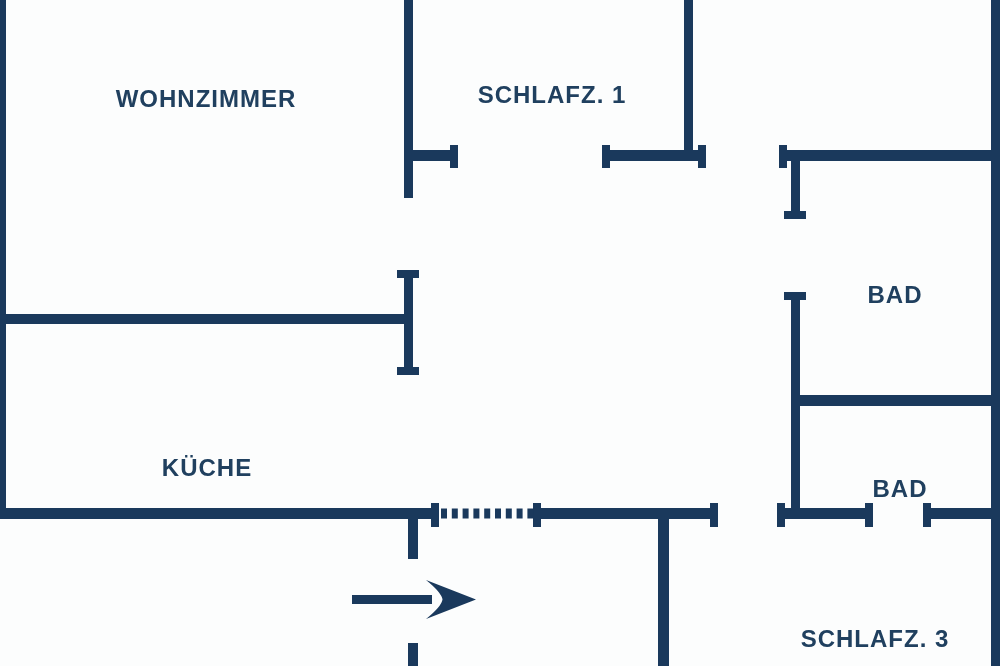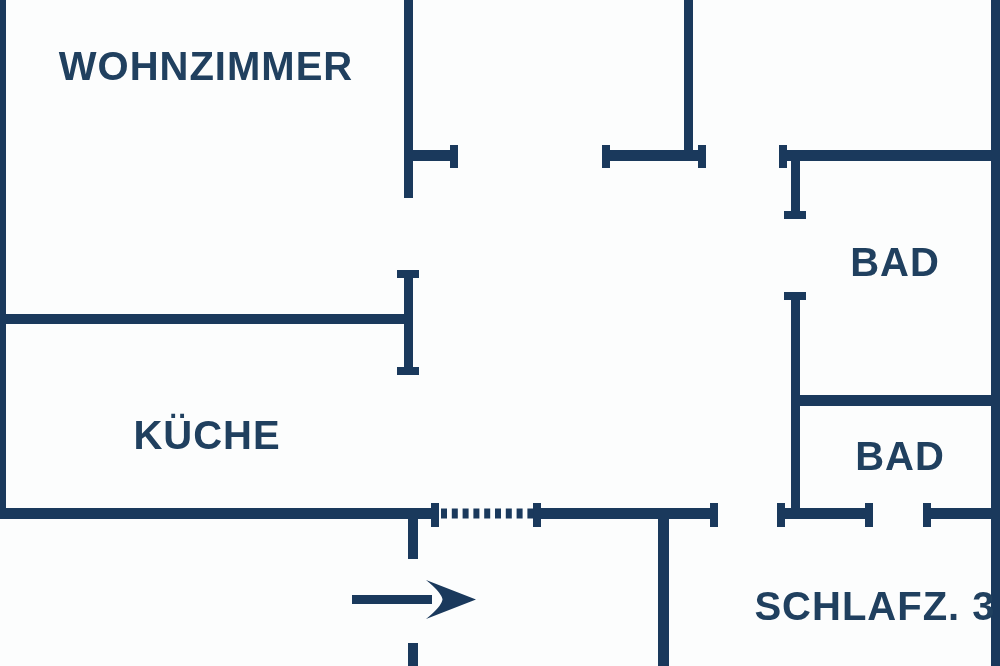--- a/index.html
+++ b/index.html
@@ -14,24 +14,25 @@
     width:1000px;height:666px;
     background:var(--background);
     overflow:hidden;
   }
   .plan svg{position:absolute;left:0;top:0;display:block;}
   .room-label{
     position:absolute;
     transform:translate(-50%,-50%);
     color:var(--label);
     font-weight:700;
-    font-size:40px;
+    font-size:24px;
     letter-spacing:1px;
     white-space:nowrap;
     user-select:none;
+    margin-top:33px;
   }
 </style>
 </head>
 <body>
 
 <div class="plan">
 
   <svg width="1000" height="666" viewBox="0 0 1000 666">
     <g fill="var(--wall)" stroke="none">
 
@@ -79,18 +80,19 @@
       <rect x="408" y="643" width="10" height="23"></rect>
 
       <rect x="352" y="595" width="80" height="9"></rect>
       <path d="M 476 599.5 L 426 580 Q 441.5 592.5 442.5 599.5 Q 441.5 606.5 426 619 Z"></path>
     </g>
 
     <line x1="441" y1="513.5" x2="534" y2="513.5" stroke="var(--wall)" stroke-width="10" stroke-dasharray="6 4.8"></line>
   </svg>
 
   <div class="room-label" style="left:206px;top:66px;">WOHNZIMMER</div>
+  <div class="room-label" style="left:552px;top:62px;">SCHLAFZ. 1</div>
   <div class="room-label" style="left:895px;top:262px;">BAD</div>
   <div class="room-label" style="left:207px;top:435px;">KÜCHE</div>
   <div class="room-label" style="left:900px;top:456px;">BAD</div>
   <div class="room-label" style="left:875px;top:606px;">SCHLAFZ. 3</div>
 
 </div>
 
 </body></html>

